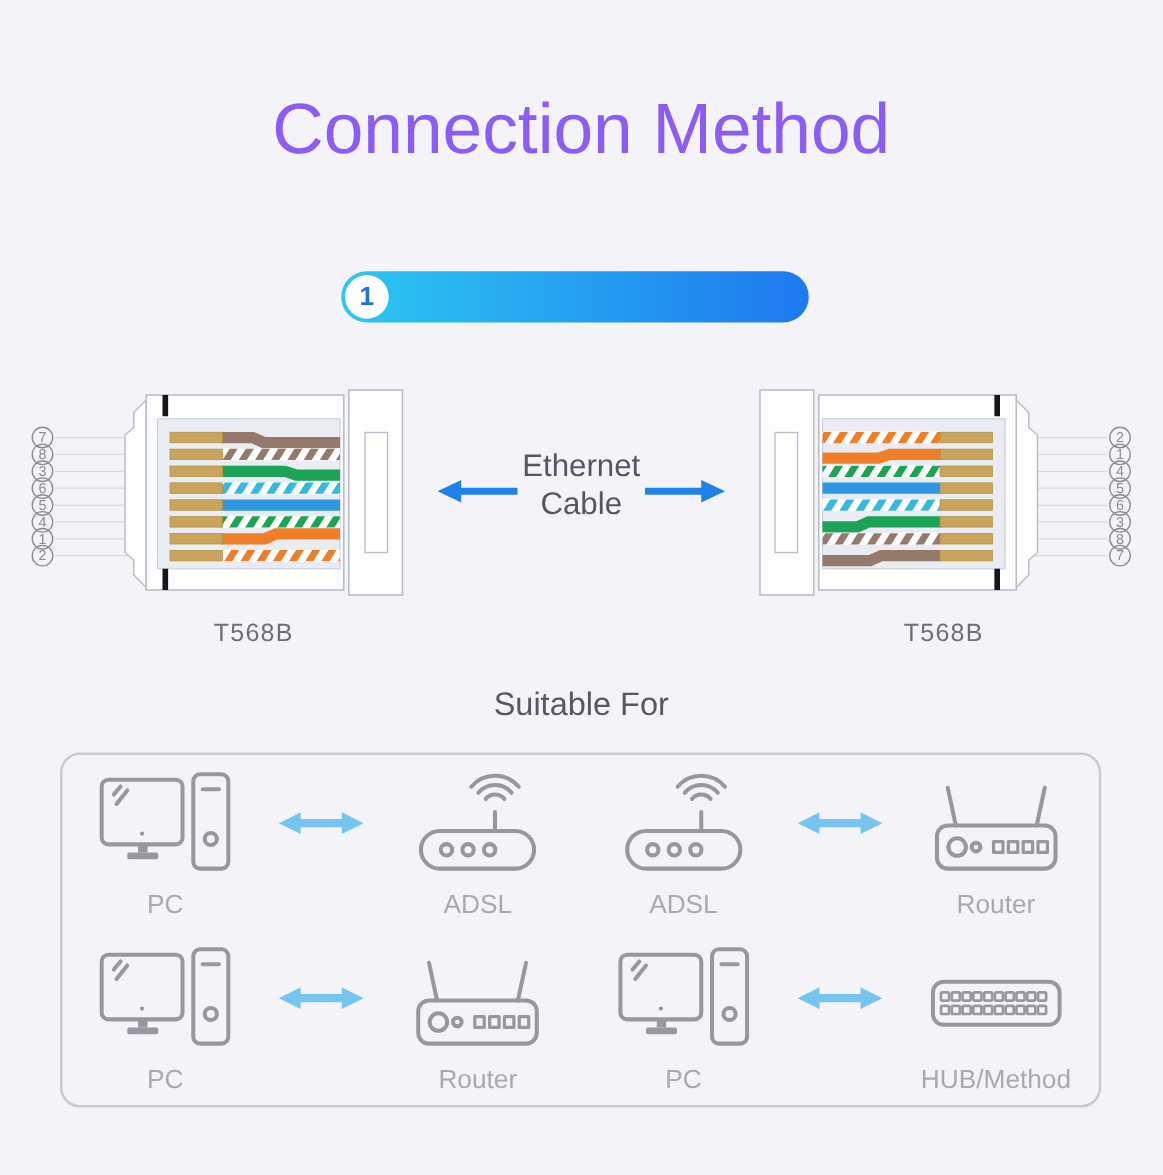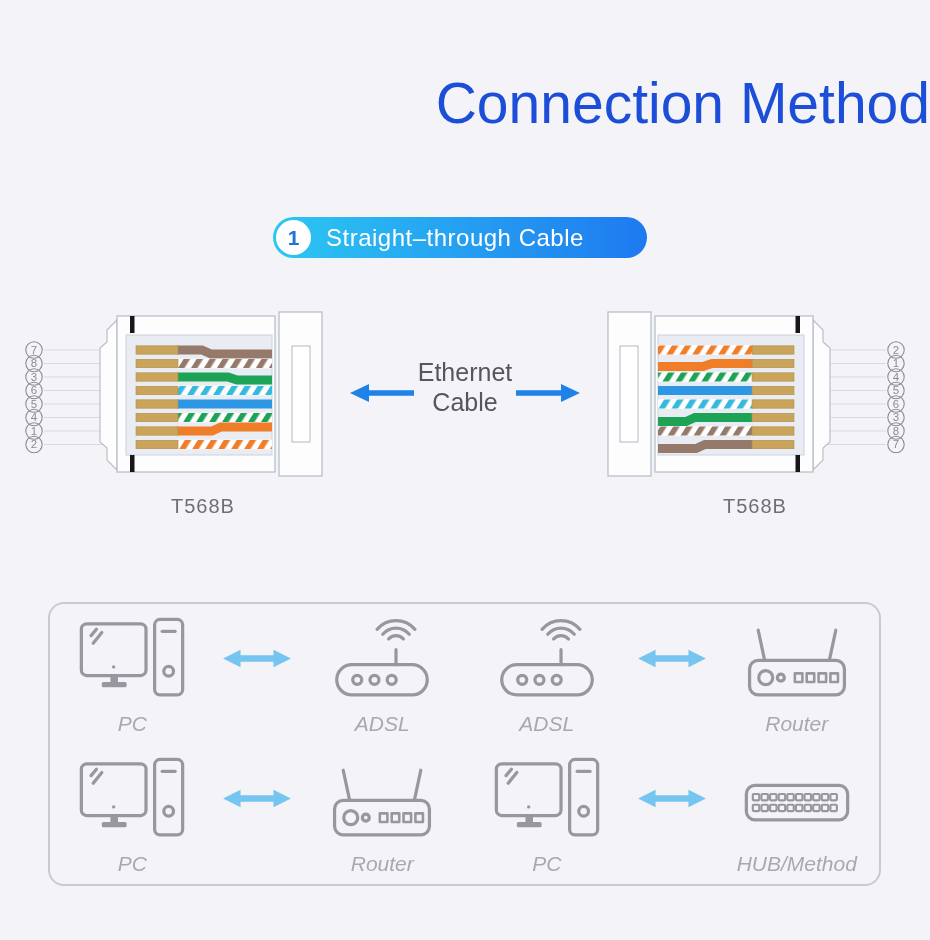--- a/index.html
+++ b/index.html
@@ -1,49 +1,48 @@
 <!DOCTYPE html>
 <html style="--icon-color: #97979f; --label-color: #a8a8b0; --pair-arrow: #76c5f0; --panel-border: #c9c9cf;"><head>
 <meta charset="utf-8">
 <style>
   html,body{margin:0;padding:0;}
   body{width:930px;height:940px;overflow:hidden;font-family:"Liberation Sans","DejaVu Sans",sans-serif;}
   .page{position:relative;width:930px;height:940px;}
-  h1.title{position:absolute;top:70px;left:0;width:930px;margin:0;text-align:right;
-    font-size:57px;font-weight:500;color:#1d4ed8;letter-spacing:0;}
+  h1.title{position:absolute;top:70px;left:0;width:930px;margin:0;text-align:center;
+    font-size:57px;font-weight:500;color:#8b5cf6;letter-spacing:0;}
   .badge{position:absolute;left:273px;top:217px;width:374px;height:41px;border-radius:21px;
     display:flex;align-items:center;box-sizing:border-box;padding-left:3px;}
   .badge-num{width:35px;height:35px;border-radius:50%;background:#fff;display:flex;
     align-items:center;justify-content:center;font-size:21px;font-weight:bold;}
   .badge-label{margin-left:15px;color:#fff;font-size:24px;font-weight:500;letter-spacing:.5px;}
   #wiring{position:absolute;left:0;top:300px;width:930px;height:225px;}
   .svg-center{font-size:25px;fill:#565660;}
   .svg-standard{font-size:20px;fill:#6e6e78;letter-spacing:1px;}
   h2.suitable{position:absolute;top:548px;left:0;width:930px;margin:0;text-align:center;
     font-size:26px;font-weight:400;color:#585862;}
   .panel{position:absolute;left:48px;top:602px;width:833px;height:284px;box-sizing:border-box;
     border:2px solid var(--panel-border,#c9c9cf);border-radius:16px;
     display:grid;grid-template-columns:1fr 1fr;grid-template-rows:1fr 1fr;}
   .pair{display:flex;align-items:center;justify-content:center;gap:14px;}
   .device{display:flex;flex-direction:column;align-items:center;width:150px;}
   .device-icon{width:108px;height:97px;color:var(--icon-color,#97979f);}
-  .device-label{margin-top:2px;font-size:21px;color:var(--label-color,#a8a8b0);text-align:center;font-style:italic;}
+  .device-label{margin-top:2px;font-size:21px;color:var(--label-color,#a8a8b0);text-align:center;}
   .link-arrow{width:72px;height:25px;color:var(--pair-arrow,#76c5f0);margin-bottom:32px;}
   .defs-store{position:absolute;width:0;height:0;overflow:hidden;}
 </style>
 </head>
 <body style="background: rgb(244, 244, 248);">
 
 <div class="page">
 
   <h1 class="title">Connection Method</h1>
 
   <div class="badge" id="badge" style="background: linear-gradient(90deg, rgb(44, 199, 242), rgb(30, 121, 240));">
     <span class="badge-num" id="badge-num" style="color: rgb(34, 115, 216);">1</span>
-    <span class="badge-label">Straight–through Cable</span>
   </div>
 
   <svg id="wiring" viewBox="0 0 930 225">
     <defs id="wire-defs">
         <pattern id="stripe-brown" width="11" height="11" patternUnits="userSpaceOnUse" patternTransform="rotate(32)">
           <rect width="11" height="11" fill="#ffffff"></rect>
           <rect width="5.5" height="11" fill="#95796a"></rect>
         </pattern>
         <pattern id="stripe-green" width="11" height="11" patternUnits="userSpaceOnUse" patternTransform="rotate(32)">
           <rect width="11" height="11" fill="#ffffff"></rect>
@@ -173,20 +172,21 @@
         <polygon points="350,93 369,84 369,102" fill="#1e82e8"></polygon>
         <line x1="516" y1="93" x2="564" y2="93" stroke="#1e82e8" stroke-width="5.5"></line>
         <polygon points="580,93 561,84 561,102" fill="#1e82e8"></polygon>
       </g>
     <text class="svg-center" x="465" y="81" text-anchor="middle">Ethernet</text>
     <text class="svg-center" x="465" y="111" text-anchor="middle">Cable</text>
     <text class="svg-standard" x="203" y="213" text-anchor="middle">T568B</text>
     <text class="svg-standard" x="755" y="213" text-anchor="middle">T568B</text>
   </svg>
 
+  <h2 class="suitable">Suitable For</h2>
 
   <div class="panel">
 
     <div class="pair">
       <div class="device">
         <svg class="device-icon" viewBox="0 0 100 90">
           <use href="#icon-pc"></use>
           </svg>
         <div class="device-label">PC</div>
       </div>

